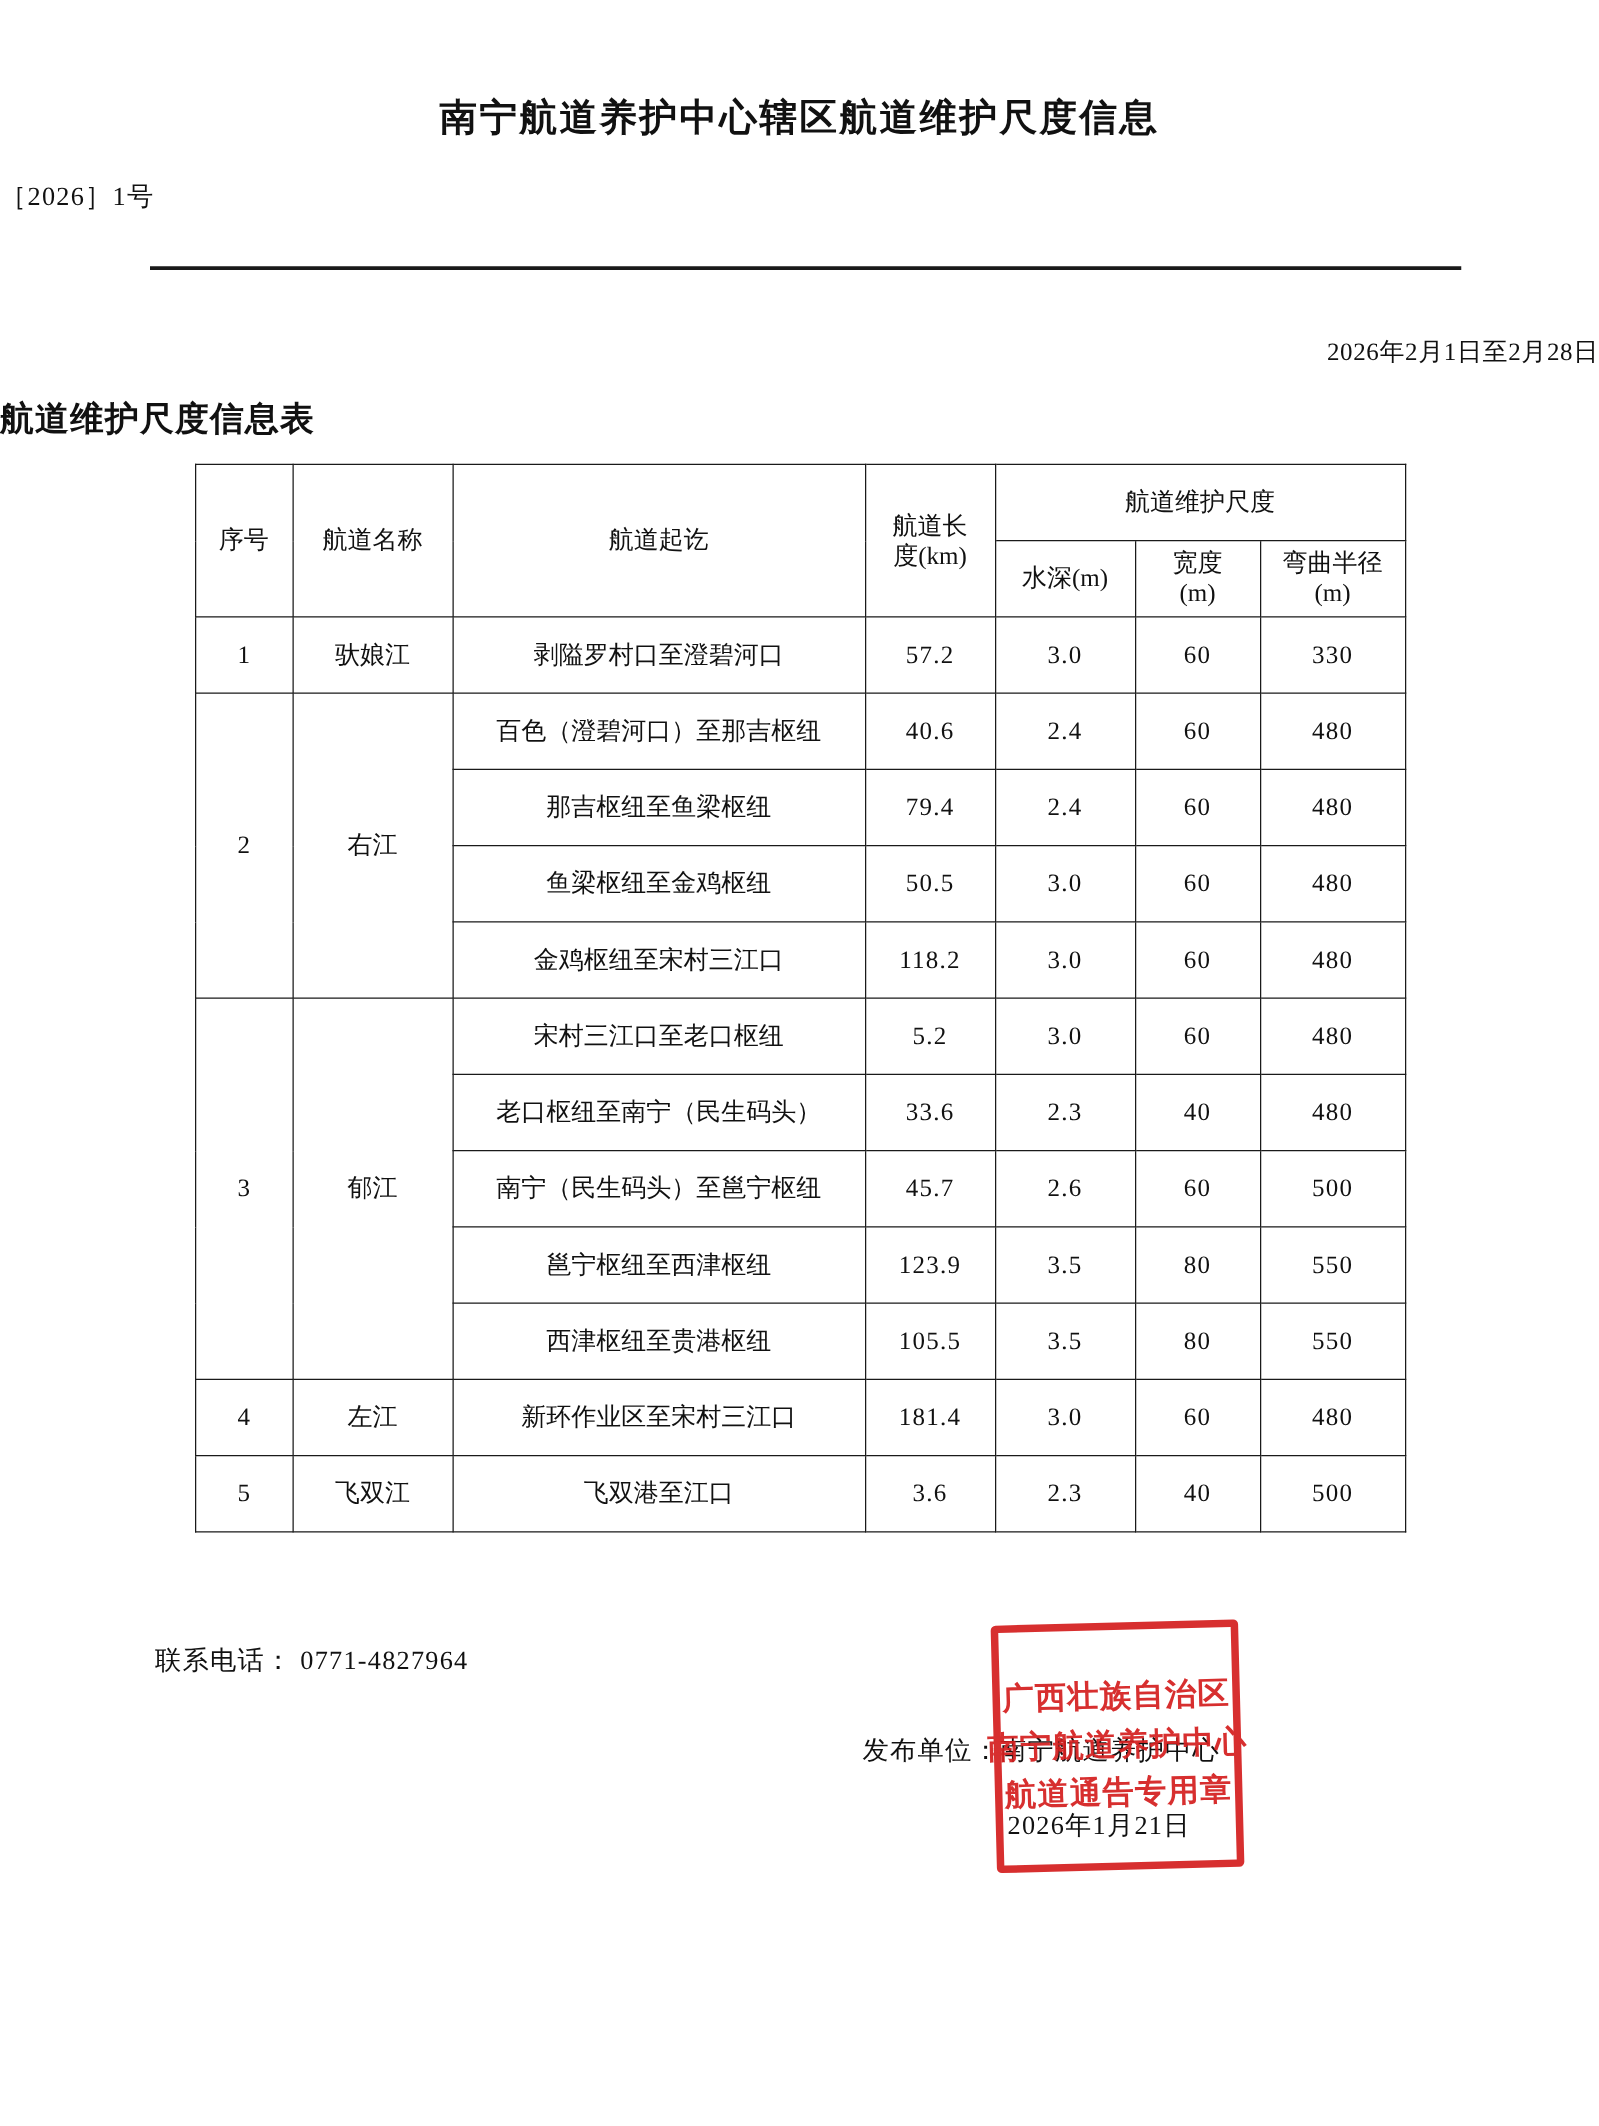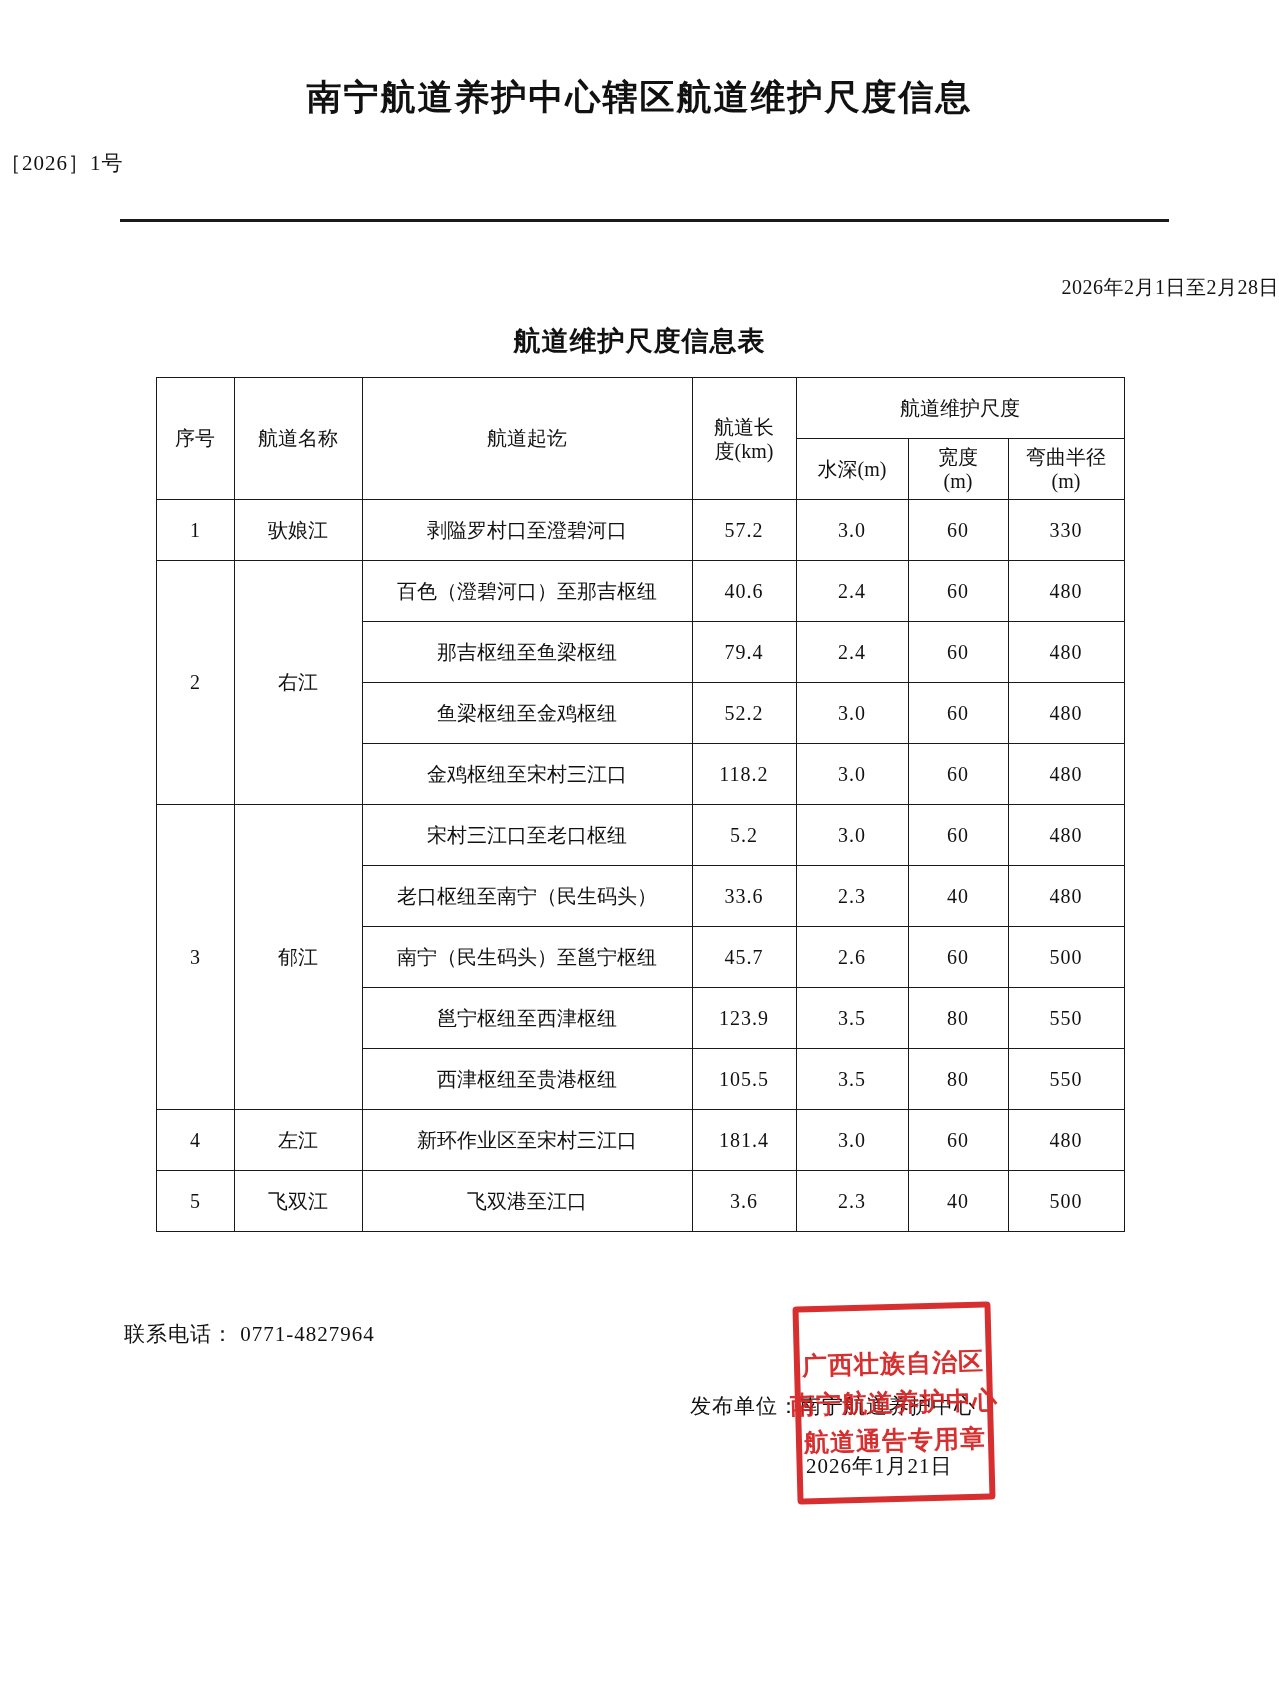--- a/index.html
+++ b/index.html
@@ -18,21 +18,21 @@
   .page {
     width: 1279px;
     height: 1701px;
     position: relative;
     box-sizing: border-box;
     padding: 0;
   }
 
   .doc-title {
     text-align: center;
-    font-size: 35px;
+    font-size: 30px;
     font-weight: bold;
     letter-spacing: 2px;
     margin-top: 74px;
     font-family: "Liberation Serif", "DejaVu Serif", serif;
   }
   .doc-number {
     text-align: left;
     font-size: 21px;
     margin-top: 28px;
     letter-spacing: 1px;
@@ -46,21 +46,21 @@
     height: 0;
   }
 
   .date-line {
     text-align: right;
     font-size: 20px;
     margin-top: 52px;
     letter-spacing: 0.5px;
   }
   .table-title {
-    text-align: center;
+    text-align: left;
     font-size: 27px;
     font-weight: bold;
     margin-top: 22px;
     letter-spacing: 1px;
   }
 
   .table-wrap {
     margin: 18px auto 0 auto;
     width: 968px;
   }
@@ -223,21 +223,21 @@
           </tr>
           <tr>
             <td>那吉枢纽至鱼梁枢纽</td>
             <td class="num">79.4</td>
             <td class="num">2.4</td>
             <td class="num">60</td>
             <td class="num">480</td>
           </tr>
           <tr>
             <td>鱼梁枢纽至金鸡枢纽</td>
-            <td class="num">52.2</td>
+            <td class="num">50.5</td>
             <td class="num">3.0</td>
             <td class="num">60</td>
             <td class="num">480</td>
           </tr>
           <tr>
             <td>金鸡枢纽至宋村三江口</td>
             <td class="num">118.2</td>
             <td class="num">3.0</td>
             <td class="num">60</td>
             <td class="num">480</td>

